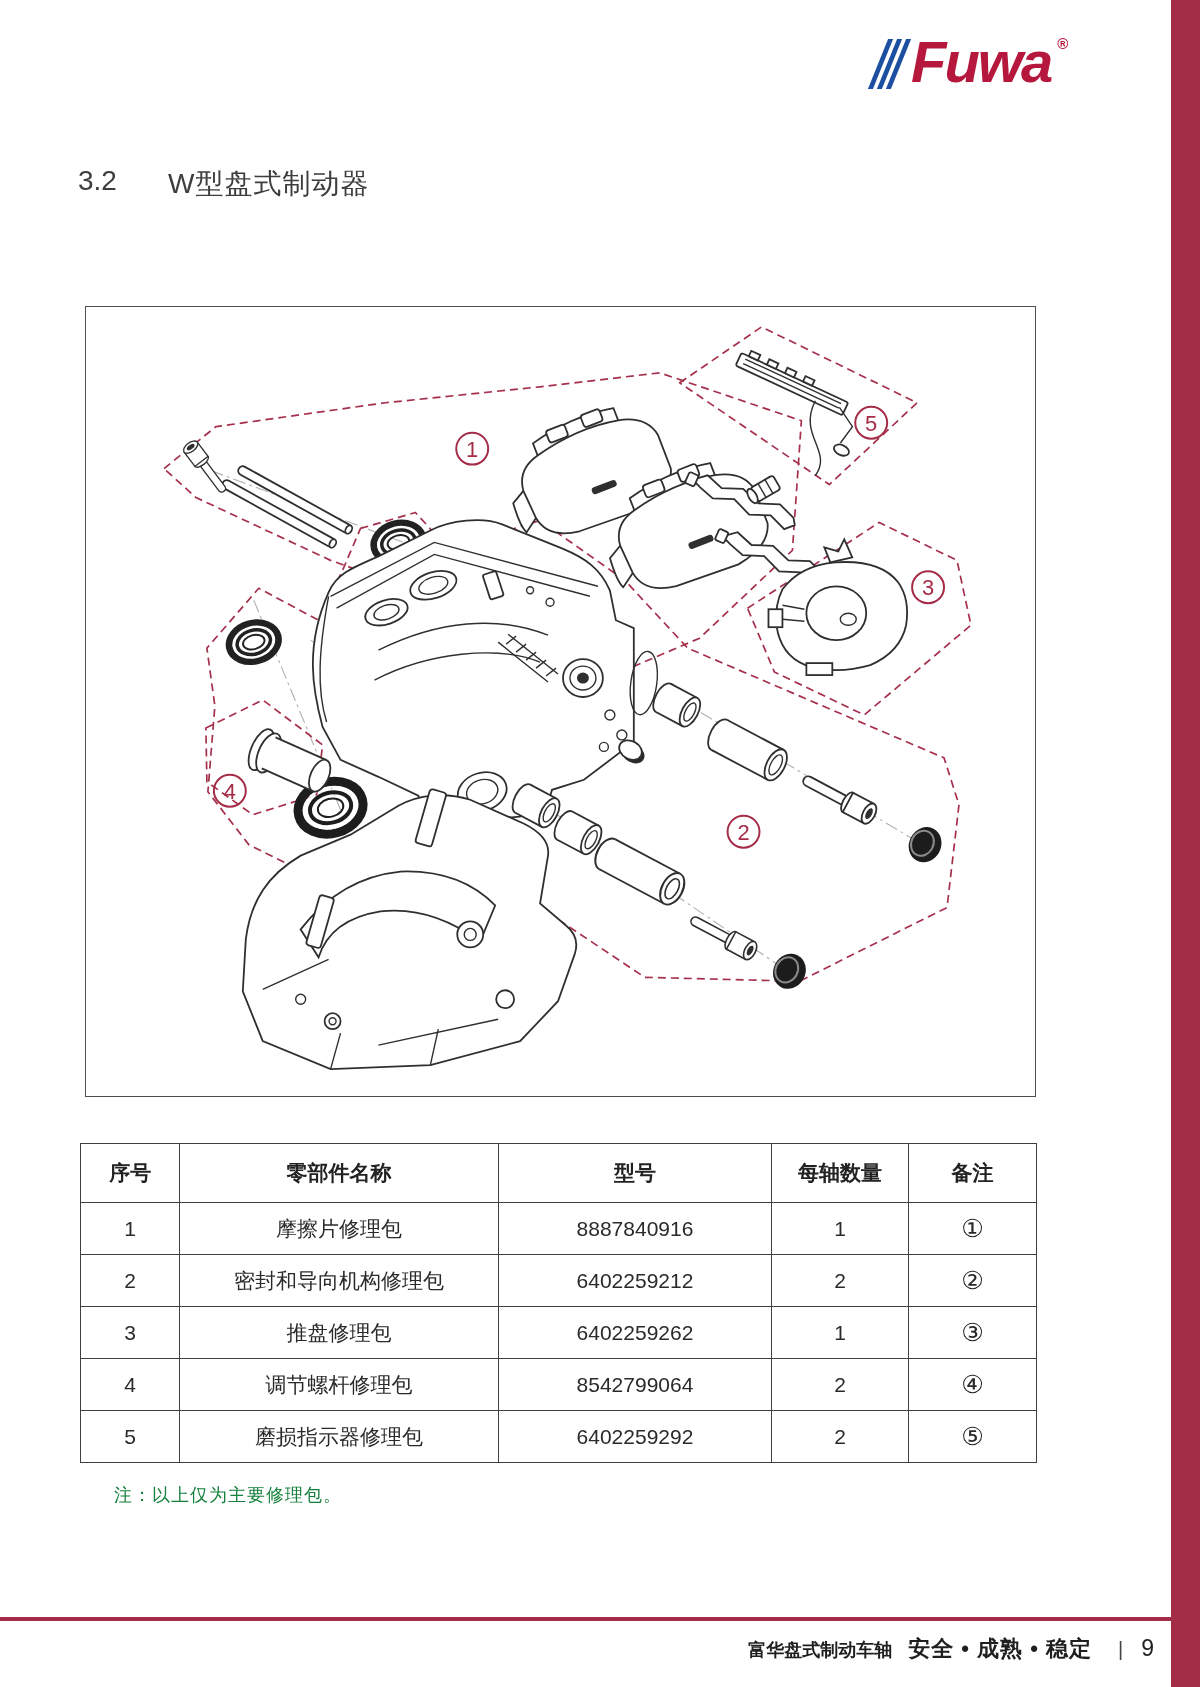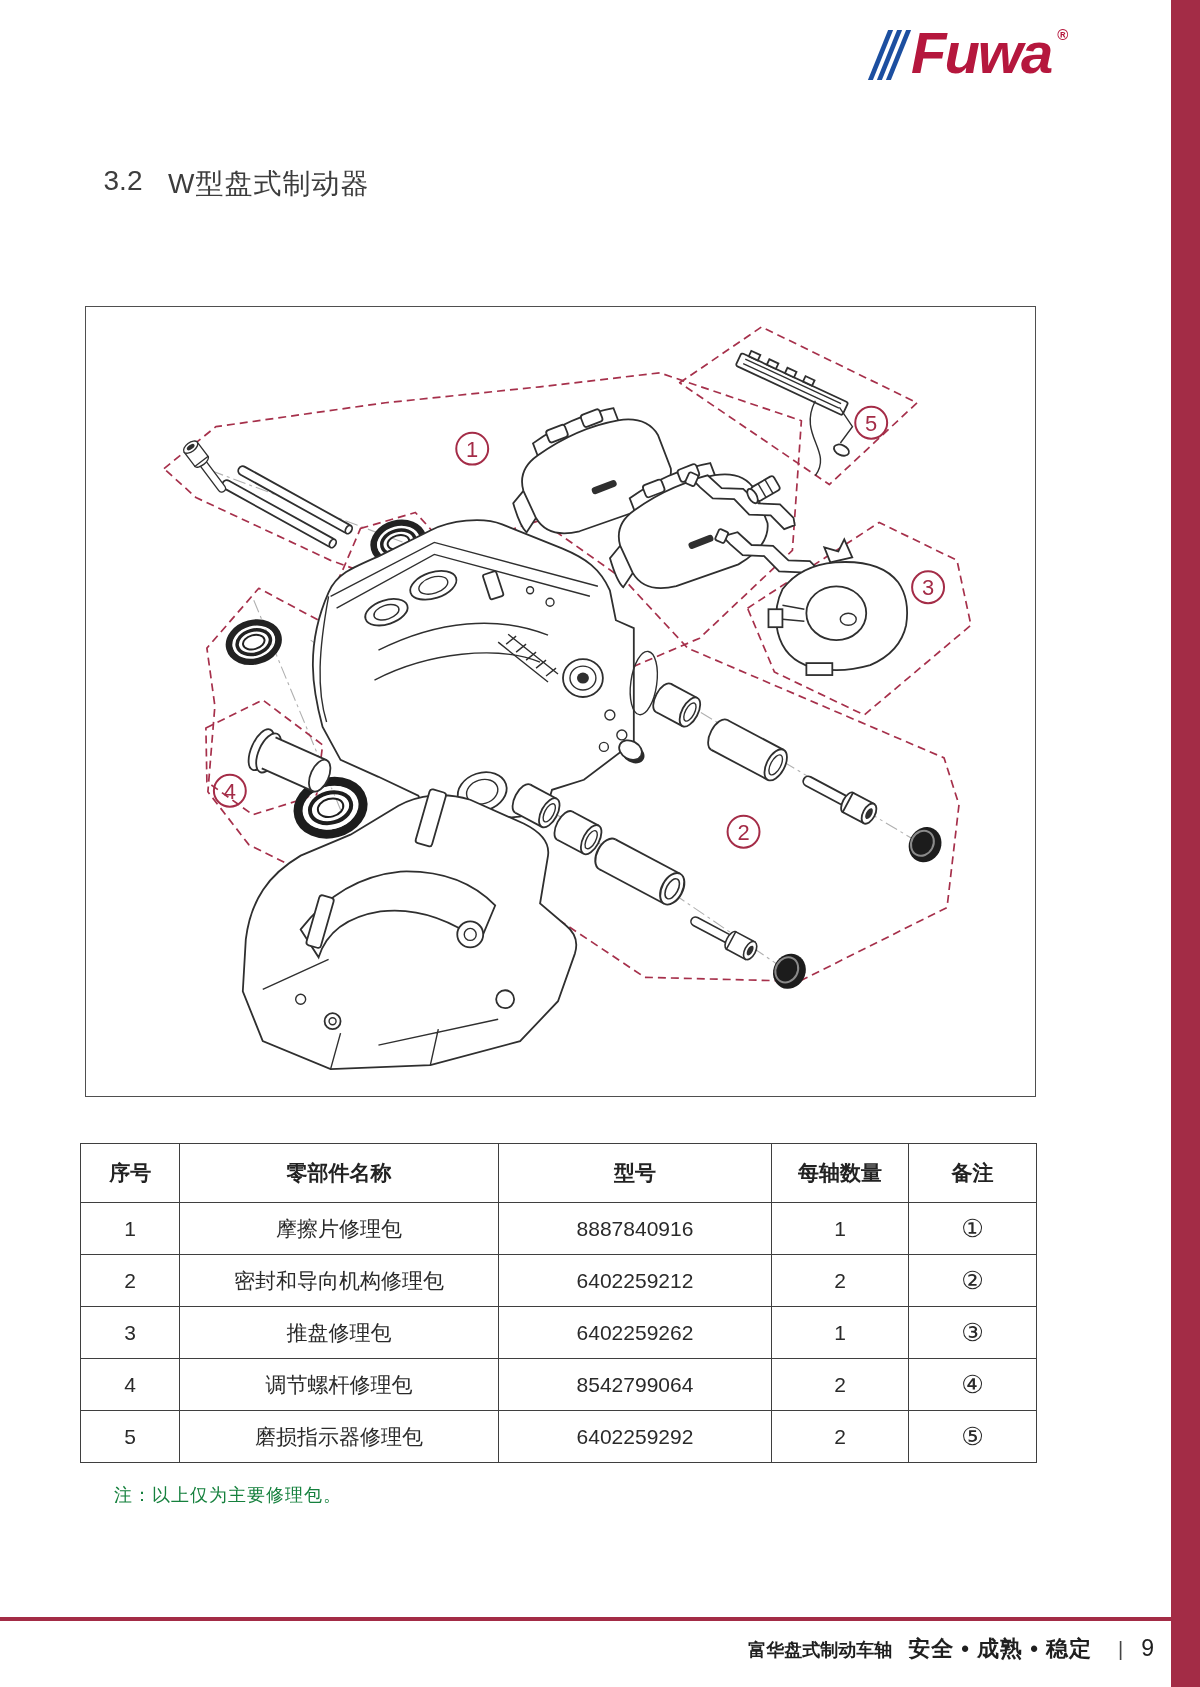--- a/index.html
+++ b/index.html
@@ -3,28 +3,28 @@
 <meta charset="utf-8">
 <style>
   html,body{margin:0;padding:0;}
   body{
     width:1200px;height:1687px;position:relative;background:#ffffff;
     font-family:"Liberation Sans","DejaVu Sans",sans-serif;color:#2d2d2d;overflow:hidden;
   }
   
   .edge-bar{position:absolute;top:0;left:1171px;width:29px;height:1687px;background:#a32c46;}
   
-  .logo{position:absolute;top:20px;left:878px;height:66px;display:flex;align-items:center;}
+  .logo{position:absolute;top:29px;left:878px;height:66px;display:flex;align-items:center;}
   .logo .stripes{display:flex;align-items:flex-end;margin-right:6px;transform:translateY(2px);}
   .logo .stripes i{display:block;width:5px;height:50px;background:#1c4fa0;margin-right:4px;transform:skewX(-22deg);}
   .logo .word{font-size:58px;line-height:58px;font-style:italic;font-weight:bold;color:#b5173d;letter-spacing:-2px;}
   .logo .reg{font-size:15px;color:#b5173d;align-self:flex-start;margin-left:6px;margin-top:6px;font-weight:bold;}
   
   .heading{position:absolute;top:165px;left:78px;font-size:28px;color:#3d3d3d;display:flex;}
-  .heading .num{width:90px;text-align:center;}
+  .heading .num{width:90px;}
   .heading .ttl{letter-spacing:1px;}
   
   .diagram-box{position:absolute;top:306px;left:85px;width:951px;height:791px;border:1.5px solid #4f4f4f;background:#fff;box-sizing:border-box;}
   .diagram-box svg{display:block;width:100%;height:100%;}
   .pl{fill:#ffffff;stroke:#2f2f2f;stroke-width:1.8;}
   .ln{fill:none;stroke:#2f2f2f;stroke-width:1.4;}
   .dash{fill:none;stroke:#a6304b;stroke-width:1.7;stroke-dasharray:8 5;stroke-linejoin:round;}
   .guide{fill:none;stroke:#b0b0b0;stroke-width:1.1;stroke-dasharray:13 4 3 4;}
   .lblc{fill:none;stroke:#a42c47;stroke-width:2;}
   .lblt{fill:#a42c47;font-size:22px;font-family:"Liberation Sans",sans-serif;text-anchor:middle;}

